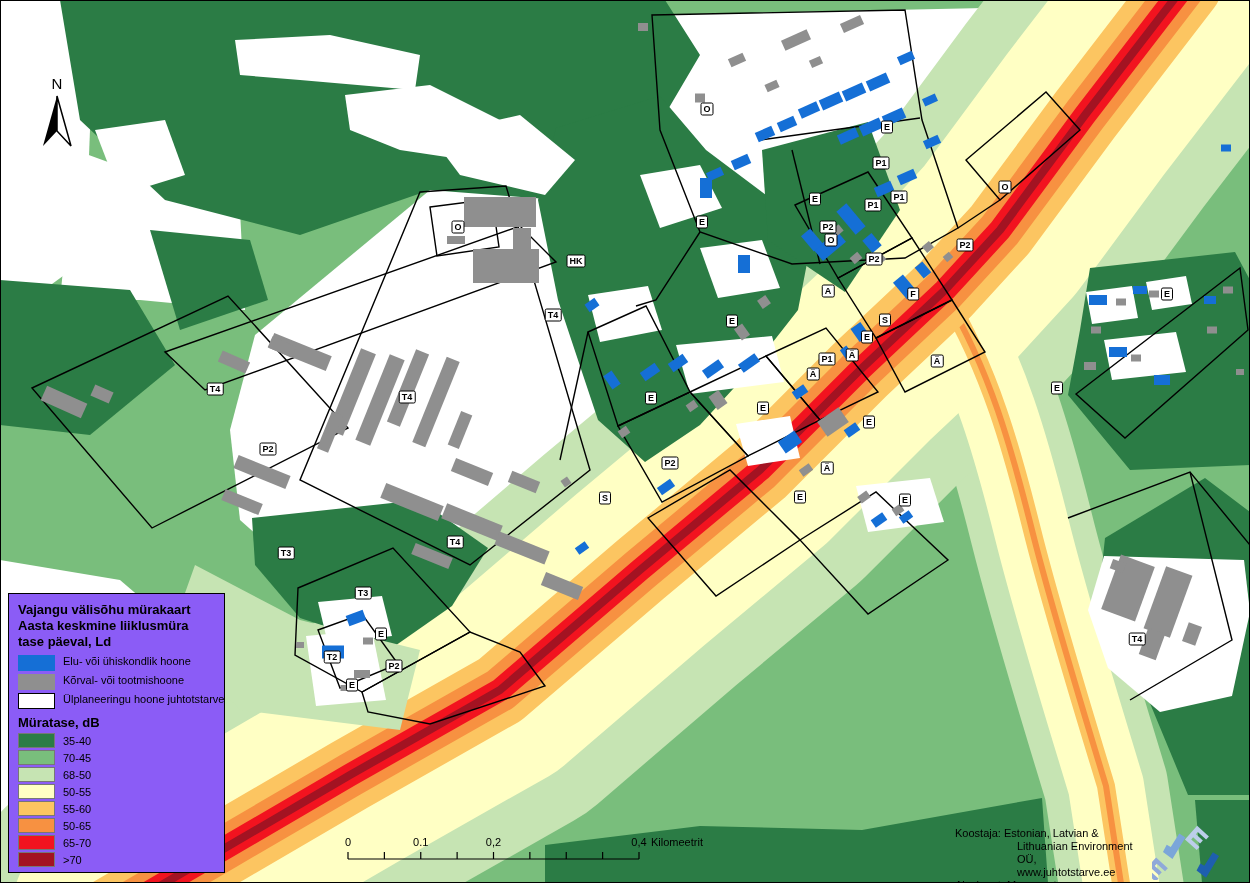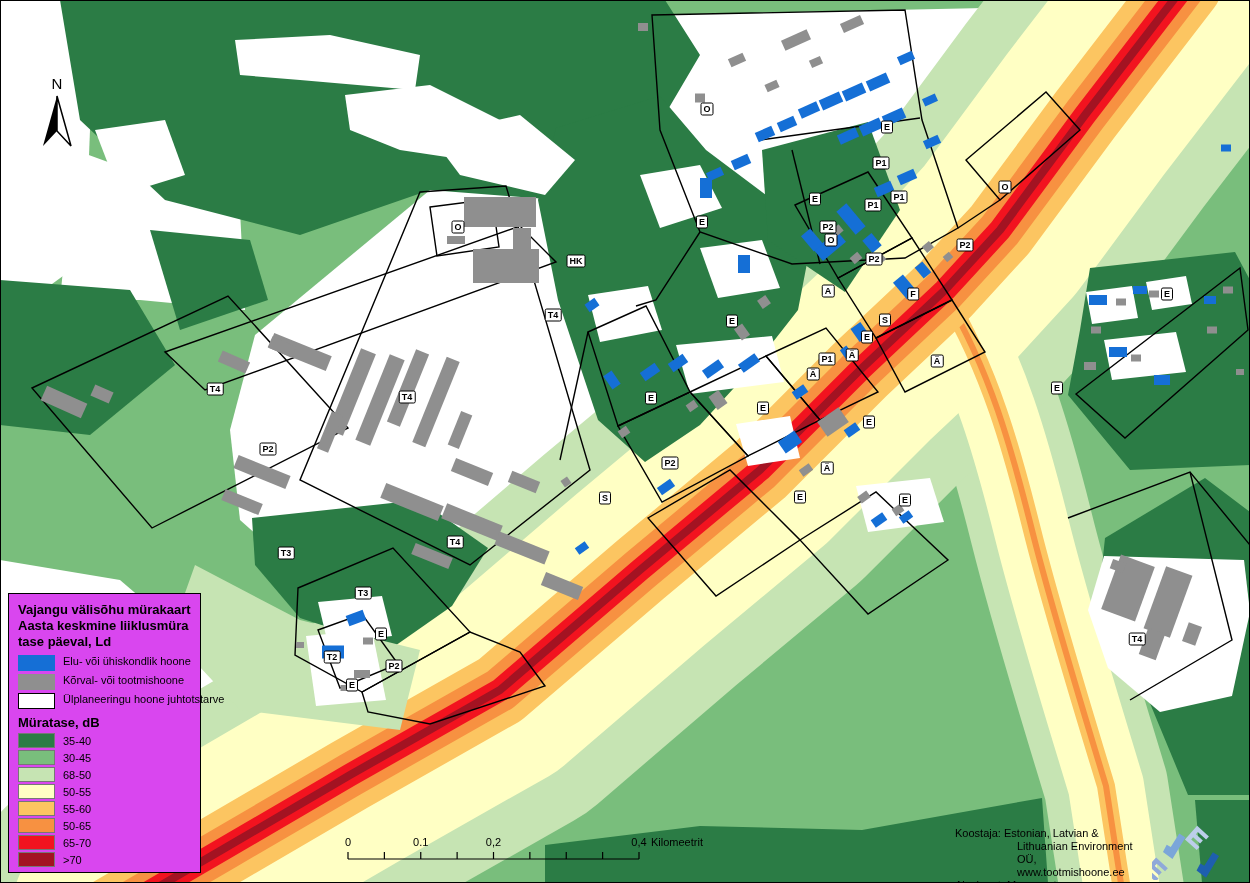--- a/index.html
+++ b/index.html
@@ -5,21 +5,21 @@
   html,body{margin:0;padding:0;background:#888;}
   #stage{position:relative;width:1250px;height:883px;background:#ffffff;overflow:hidden;
          font-family:"Liberation Sans",sans-serif;}
   #map-svg{position:absolute;inset:0;width:1250px;height:883px;}
   #map-labels{position:absolute;inset:0;pointer-events:none;}
   .map-label{position:absolute;transform:translate(-50%,-50%);background:#fff;border:1px solid #000;
              border-radius:2px;padding:0 2px;font:bold 9px/11px "Liberation Sans",sans-serif;color:#000;white-space:nowrap;}
   .frame{position:absolute;inset:0;border:1.5px solid #000;pointer-events:none;}
 
   
-  #legend{position:absolute;left:8px;top:593px;width:193px;height:280px;background:#d946ef;
+  #legend{position:absolute;left:8px;top:593px;width:217px;height:280px;background:#8b5cf6;
           border:1.5px solid #000;box-sizing:border-box;padding:8px 3px 4px 9px;}
   #legend .title{font:bold 13px/16px "Liberation Sans",sans-serif;color:#000;}
   .lg-row{display:flex;align-items:flex-start;height:19px;}
   .lg-row .sw{width:35px;height:14px;margin-right:8px;flex:0 0 auto;}
   .lg-row .lb{font:11px/13px "Liberation Sans",sans-serif;color:#000;white-space:nowrap;}
   #noise-title{font:bold 13px/18px "Liberation Sans",sans-serif;margin-top:2px;}
   .nz-row{display:flex;align-items:center;height:17px;}
   .nz-row .sw{width:35px;height:13px;margin-right:8px;border:0.5px solid #777;flex:0 0 auto;}
   .nz-row .lb{font:11px/12px "Liberation Sans",sans-serif;}
 
@@ -298,21 +298,21 @@
         </div>
       </div>
     <div id="noise-title">Müratase, dB</div>
     <div id="legend-noise">
         <div class="nz-row">
           <span class="sw" style="background: rgb(43, 124, 69);"></span>
           <span class="lb">35-40</span>
         </div>
         <div class="nz-row">
           <span class="sw" style="background: rgb(121, 190, 124);"></span>
-          <span class="lb">30-45</span>
+          <span class="lb">70-45</span>
         </div>
         <div class="nz-row">
           <span class="sw" style="background: rgb(198, 228, 179);"></span>
           <span class="lb">68-50</span>
         </div>
         <div class="nz-row">
           <span class="sw" style="background: rgb(255, 255, 196);"></span>
           <span class="lb">50-55</span>
         </div>
         <div class="nz-row">
@@ -348,21 +348,21 @@
       <text x="16" y="13" text-anchor="middle" font-family="Liberation Sans, sans-serif" font-size="11" fill="#000">0</text>
       <text x="88.75" y="13" text-anchor="middle" font-family="Liberation Sans, sans-serif" font-size="11" fill="#000">0.1</text>
       <text x="161.5" y="13" text-anchor="middle" font-family="Liberation Sans, sans-serif" font-size="11" fill="#000">0,2</text>
       <text x="307" y="13" text-anchor="middle" font-family="Liberation Sans, sans-serif" font-size="11" fill="#000">0,4</text>
       <text x="319" y="13" text-anchor="start" font-family="Liberation Sans, sans-serif" font-size="11" fill="#000">Kilomeetrit</text>
     </svg>
 
   <div id="attribution">
       <div>Koostaja: Estonian, Latvian &amp;</div>
       <div class="ind">Lithuanian Environment OÜ,</div>
-      <div class="ind">www.tootmishoone.ee</div>
+      <div class="ind">www.juhtotstarve.ee</div>
       <div>Aluskaart: Maa-amet</div>
     </div>
 
   <svg id="logo" viewBox="0 0 100 60">
     <g transform="translate(10,20) rotate(-8)">
       <path d="M0,10 L9,19 L26,-2 L20,-7 L9,6 L5,3 Z" fill="#7ba6d9"></path>
     </g>
     <g transform="translate(48,2) rotate(42)">
       <path d="M0,0 H17 V4.5 H5 V7.5 H15 V12 H5 V15 H17 V19.5 H0 Z" fill="#bcceea"></path>
     </g>

